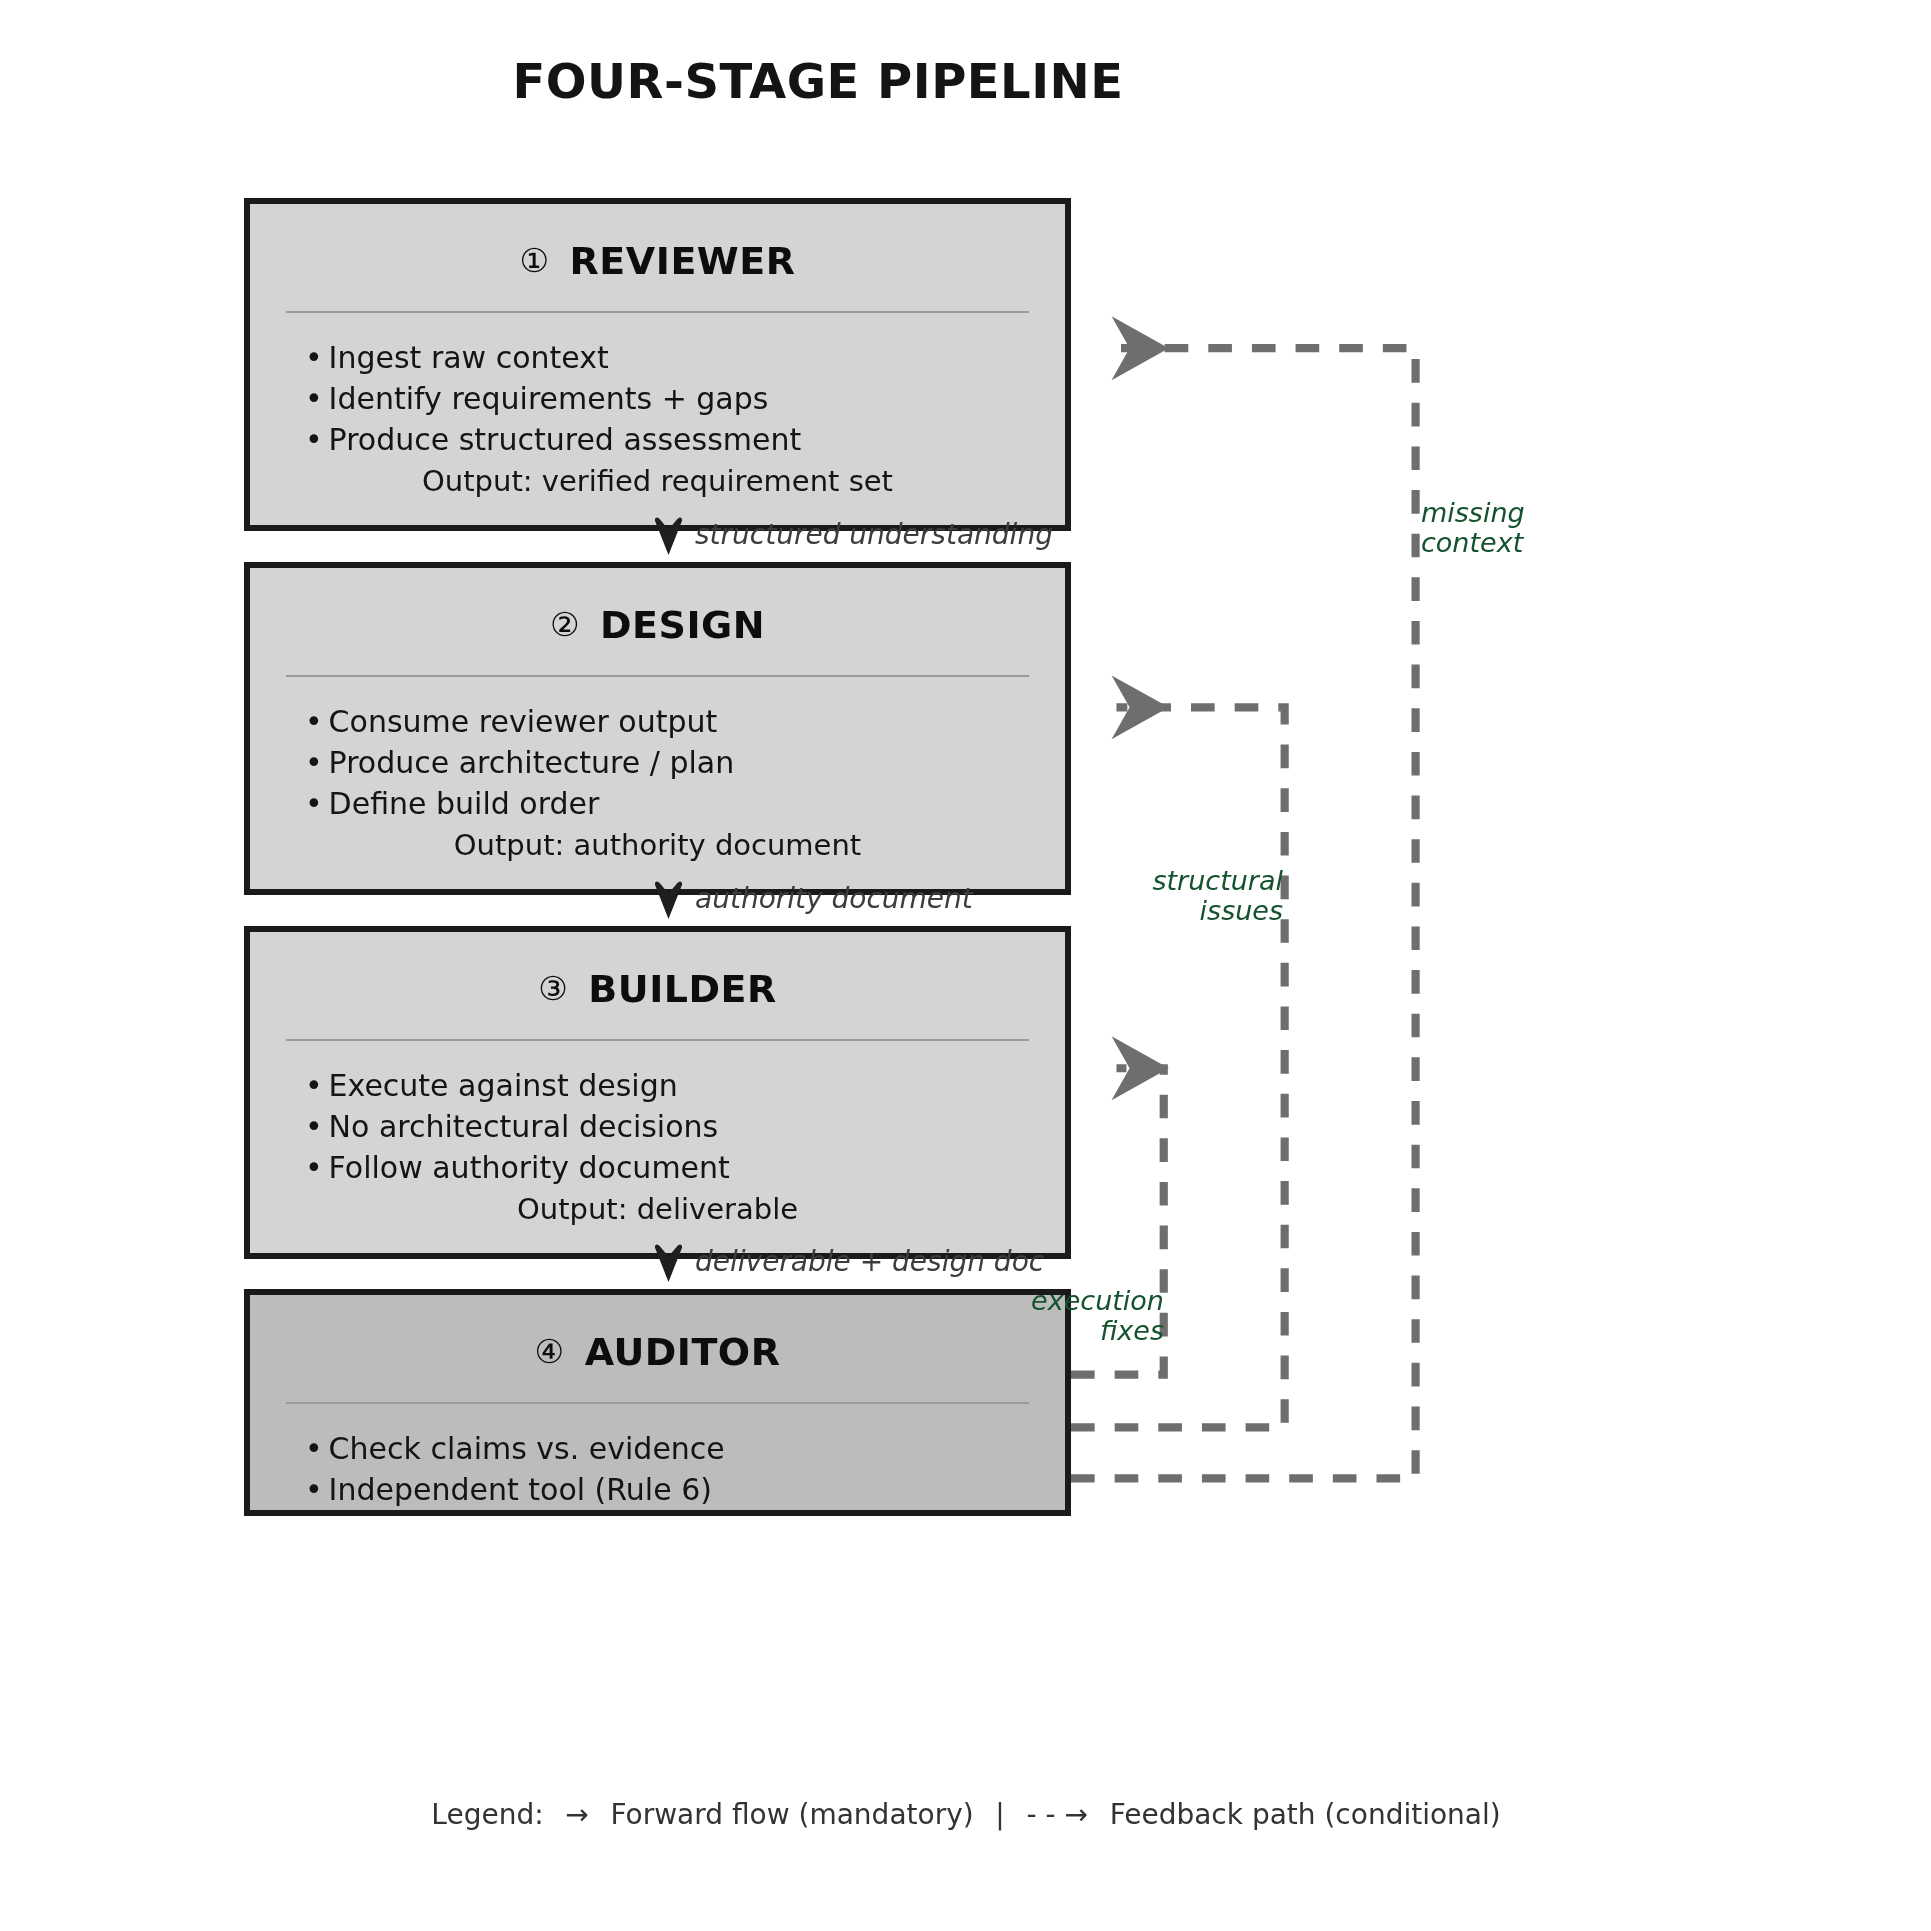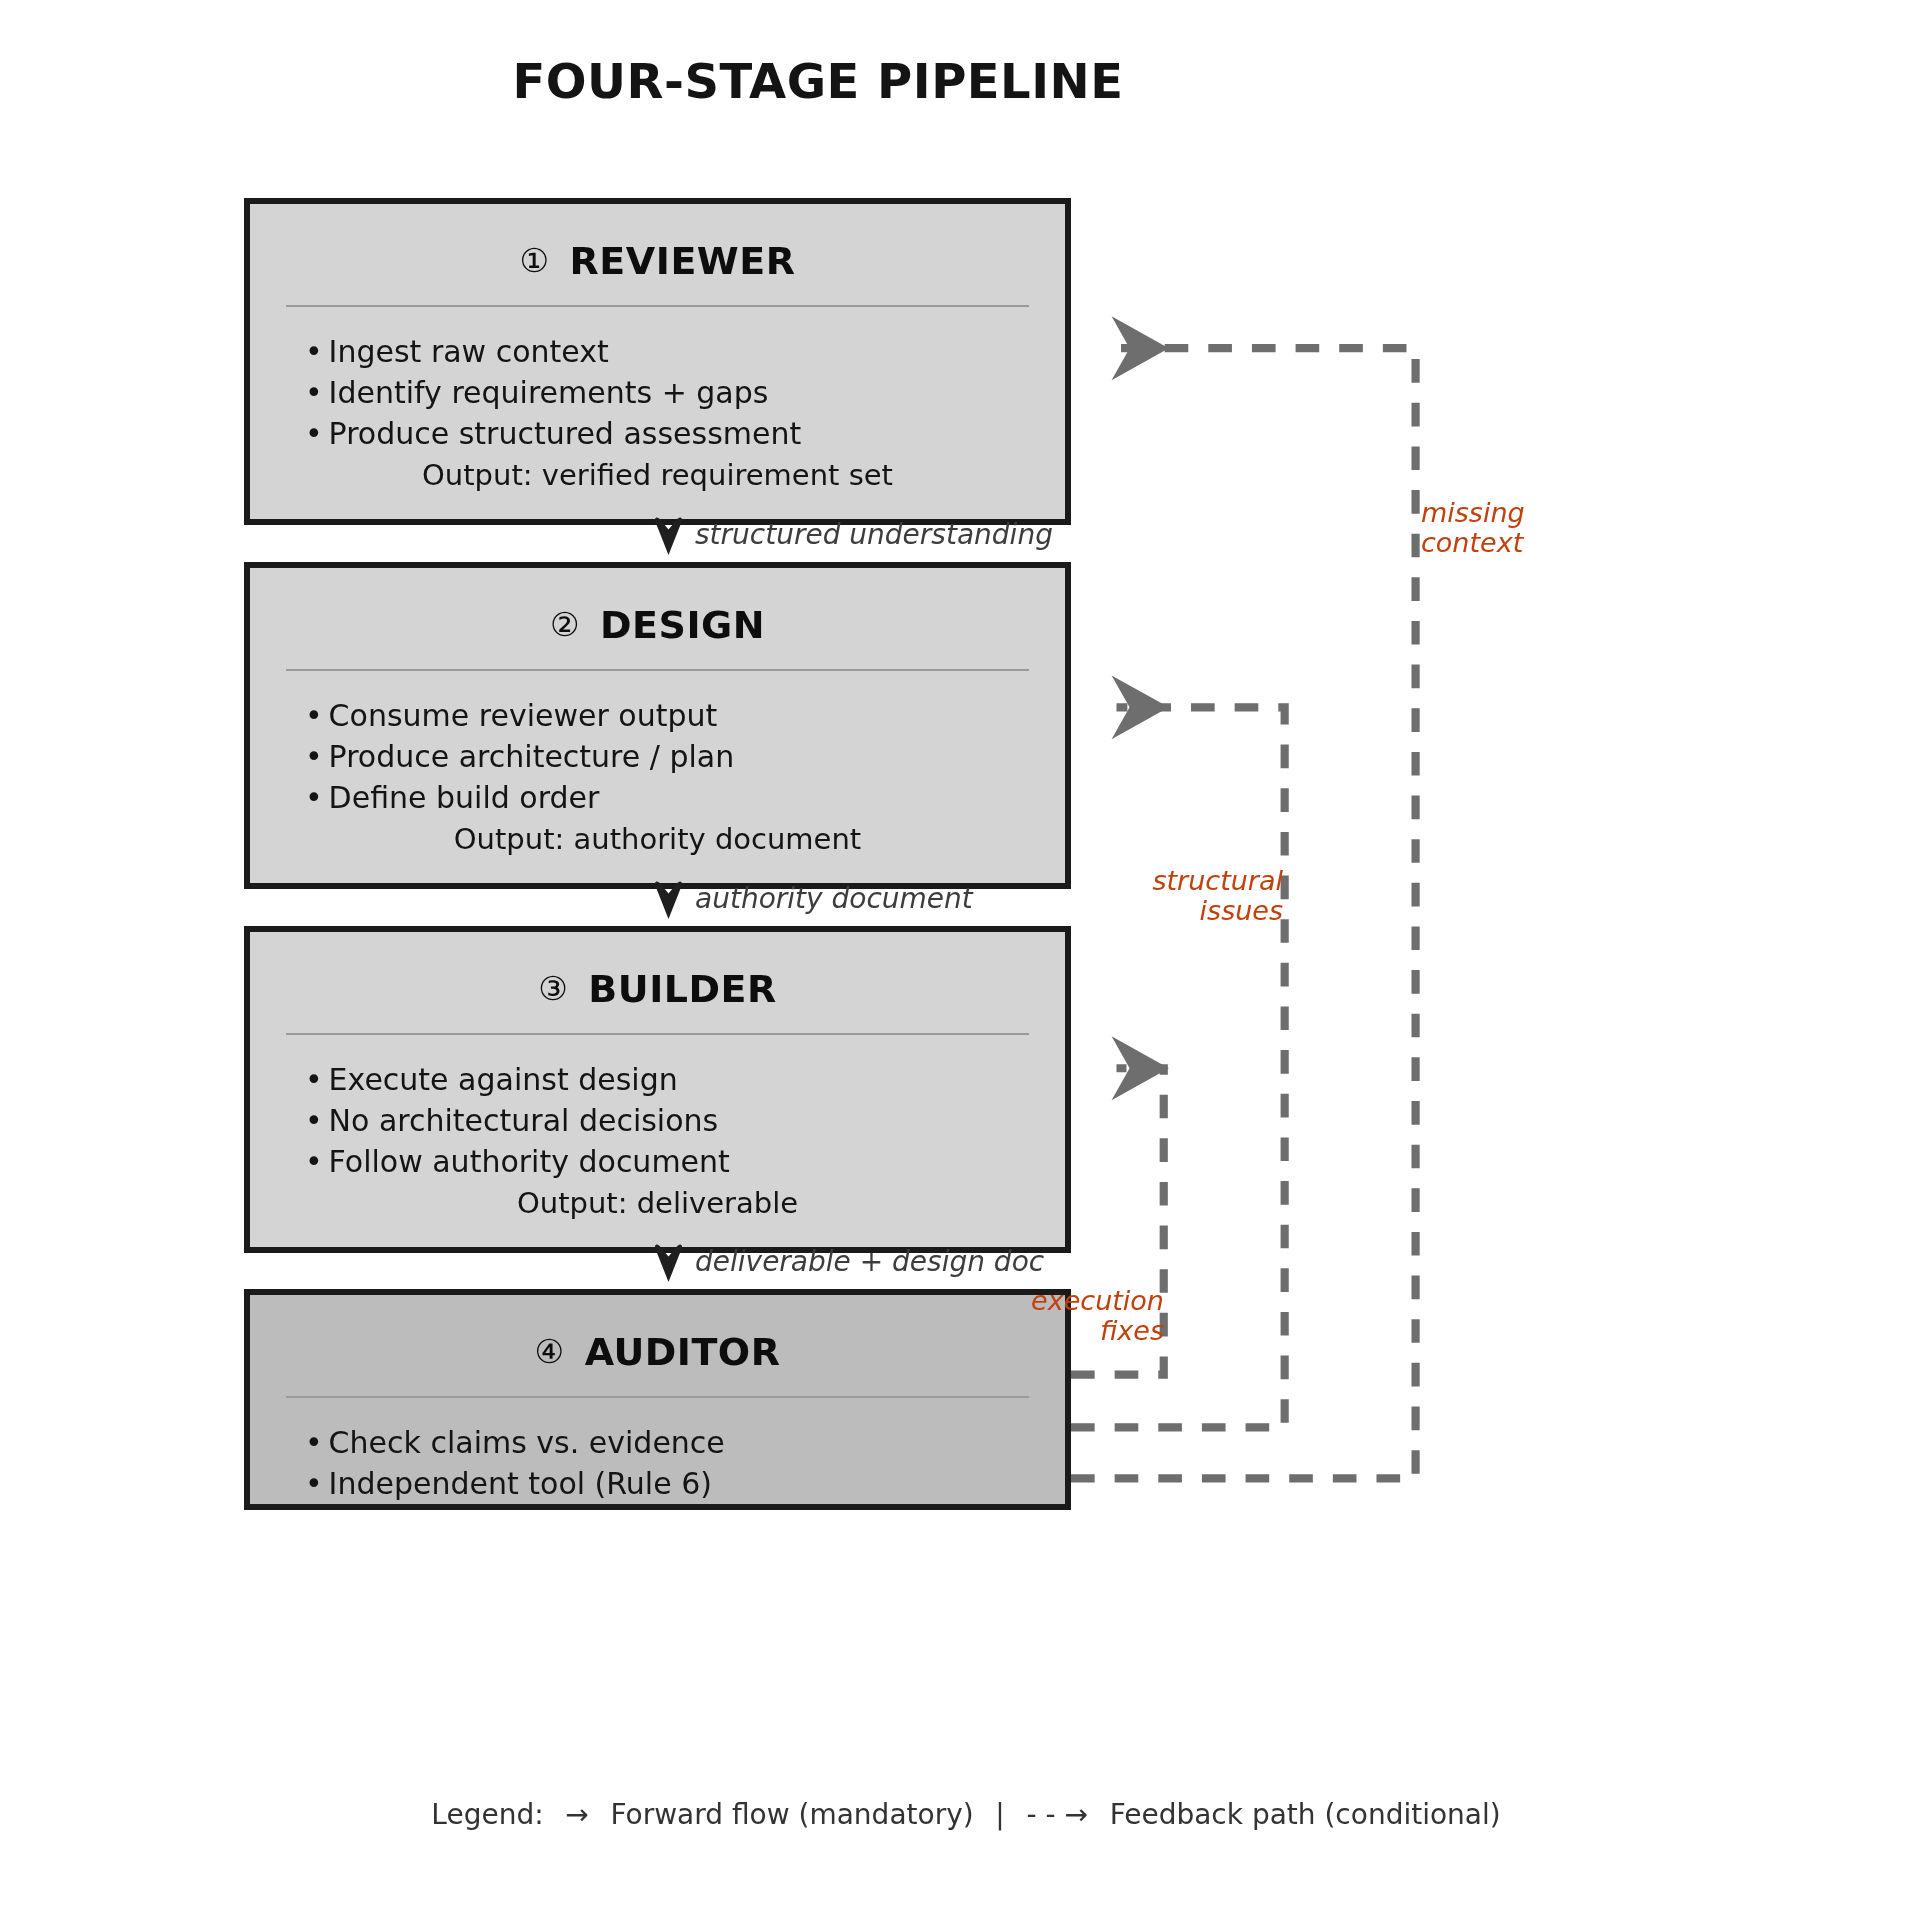--- a/index.html
+++ b/index.html
@@ -42,21 +42,21 @@
   }
   .stage-box.dark {
     background: #bcbcbc;
   }
   .stage-header {
     text-align: center;
     font-size: 38px;
     font-weight: bold;
     color: #0d0d0d;
     padding-top: 35px;
-    padding-bottom: 22px;
+    padding-bottom: 28px;
     letter-spacing: 0.5px;
   }
   .stage-num {
     font-weight: normal;
     font-size: 33px;
     margin-right: 20px;
     vertical-align: 1.8px;
   }
   .stage-divider {
     height: 0;
@@ -111,21 +111,21 @@
     left: 0;
     top: 0;
     width: 1932px;
     height: 1932px;
     pointer-events: none;
   }
   .fb-label {
     position: absolute;
     font-size: 27px;
     font-style: italic;
-    color: #c2410c;
+    color: #14532d;
     line-height: 1.12;
     white-space: nowrap;
   }
 
   
   #legend {
     position: absolute;
     left: 0;
     top: 1798px;
     width: 1932px;

